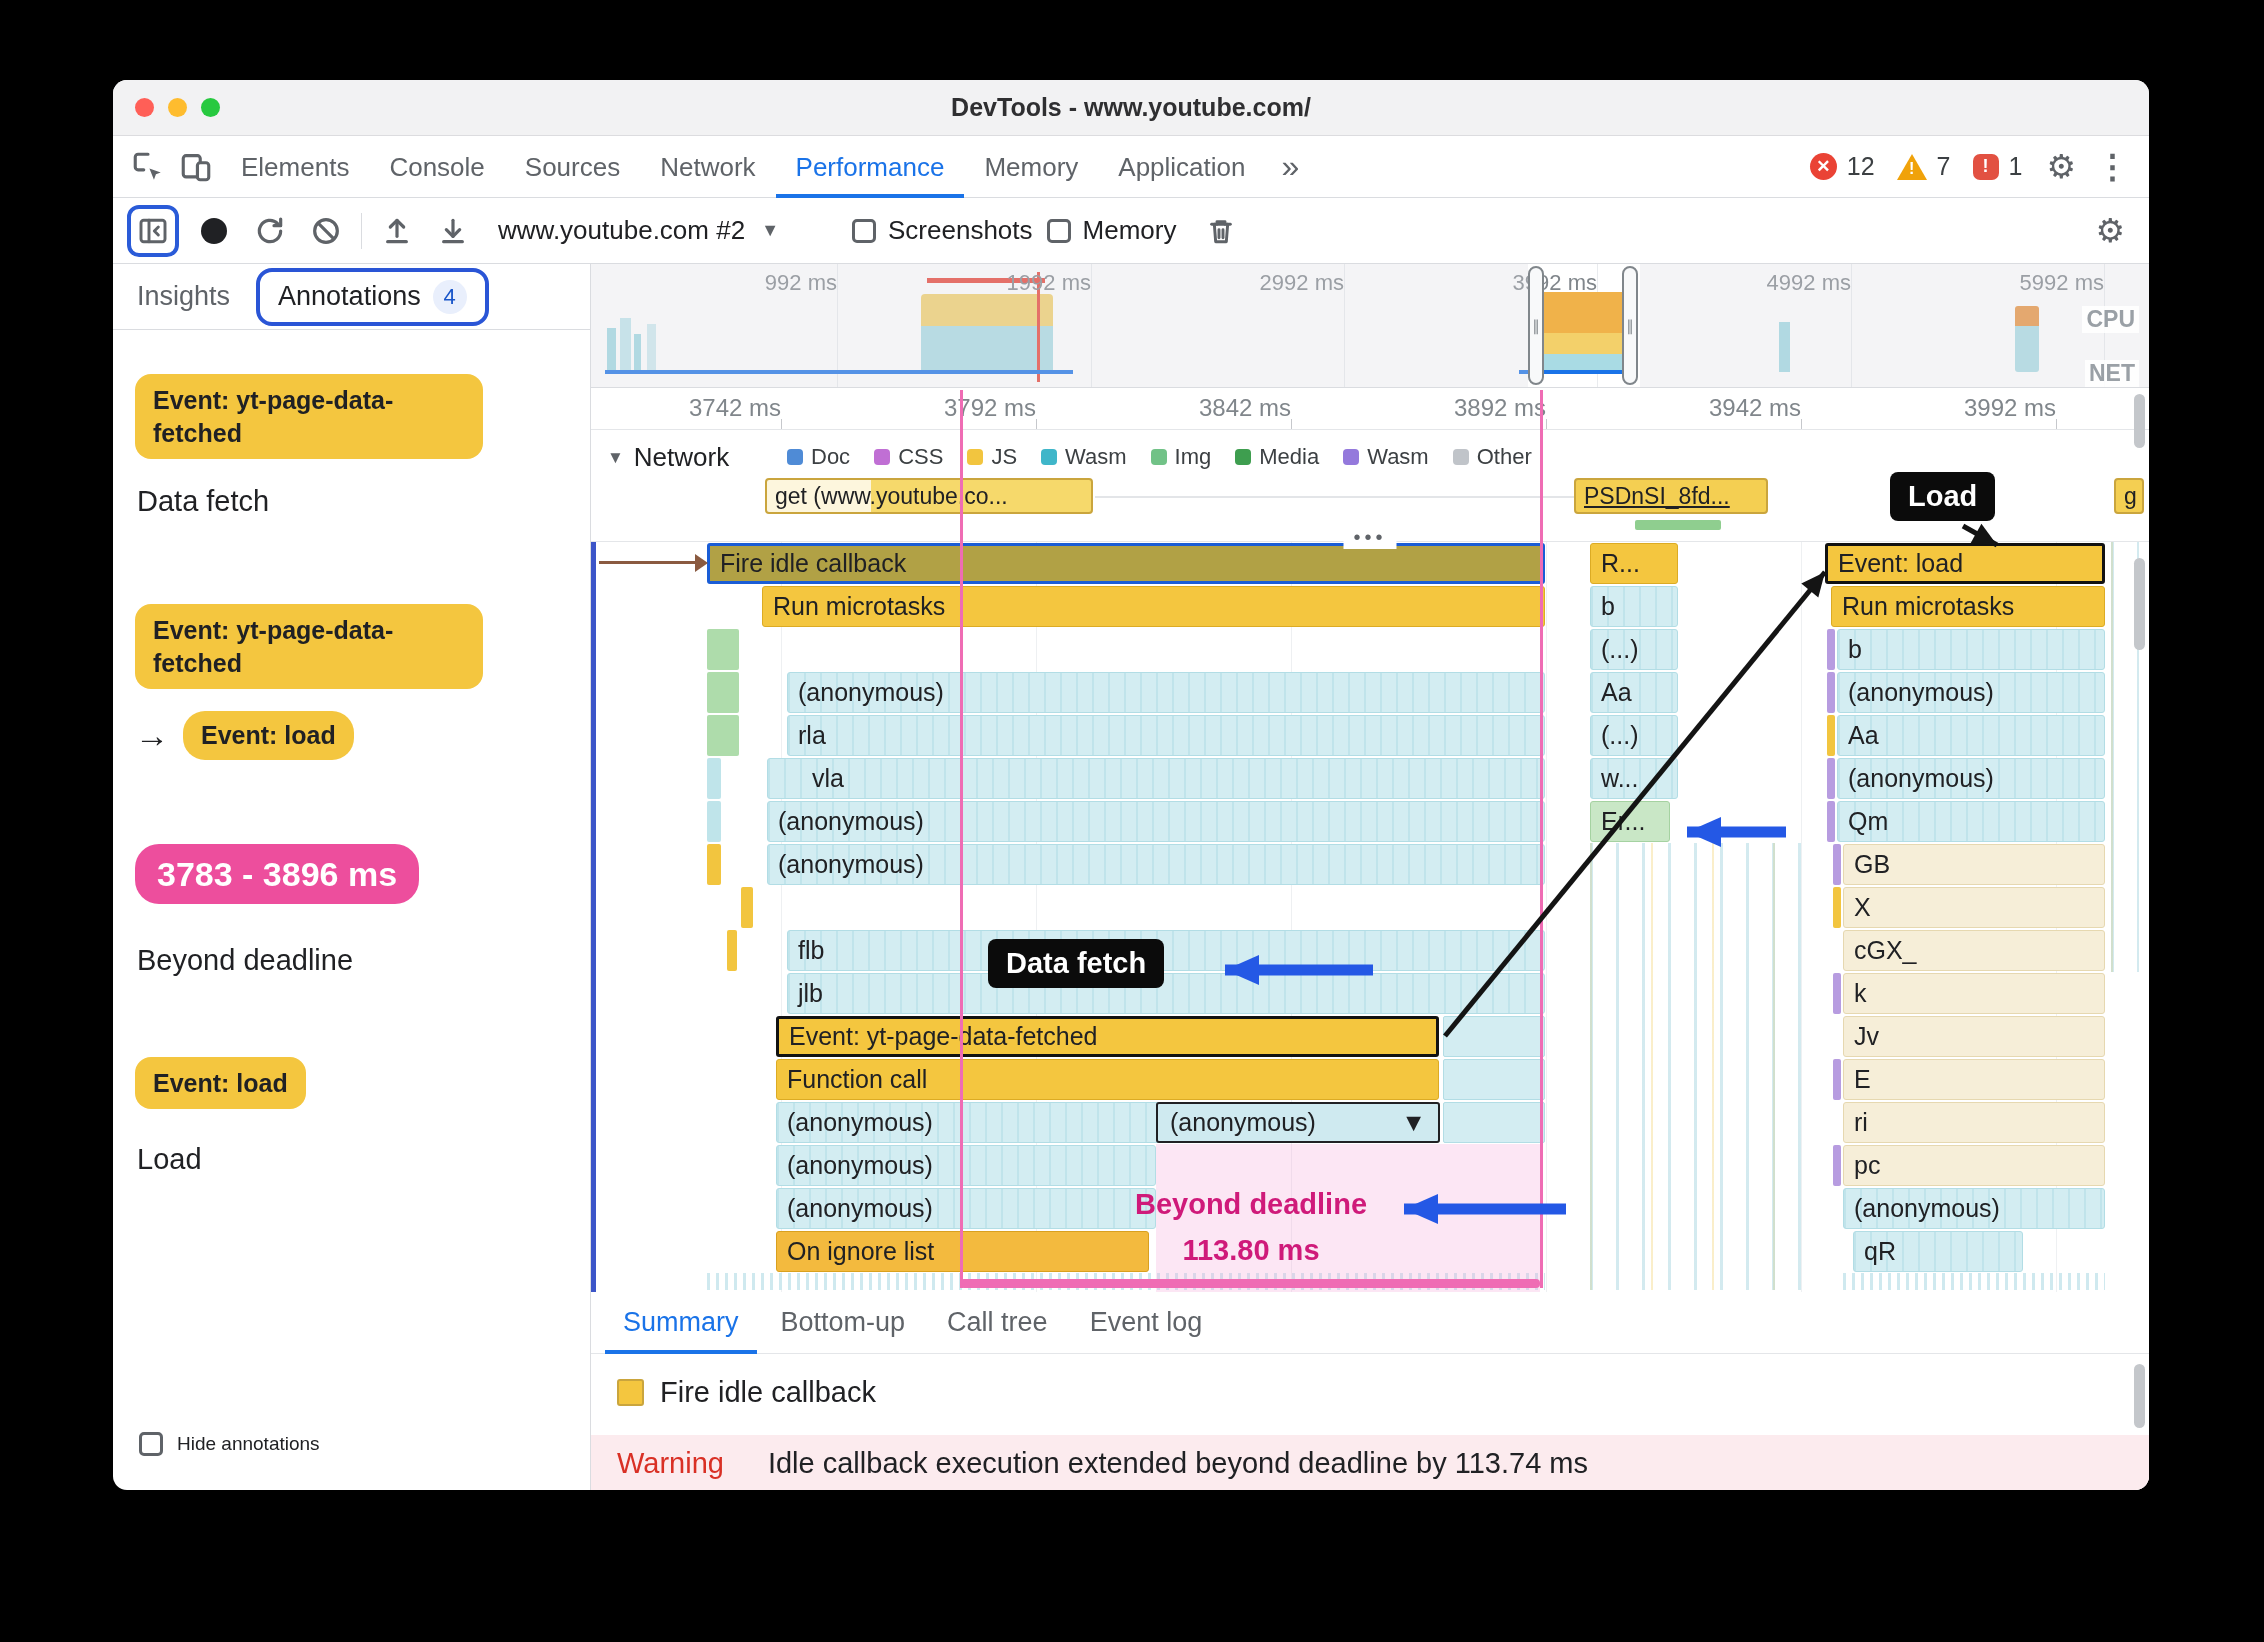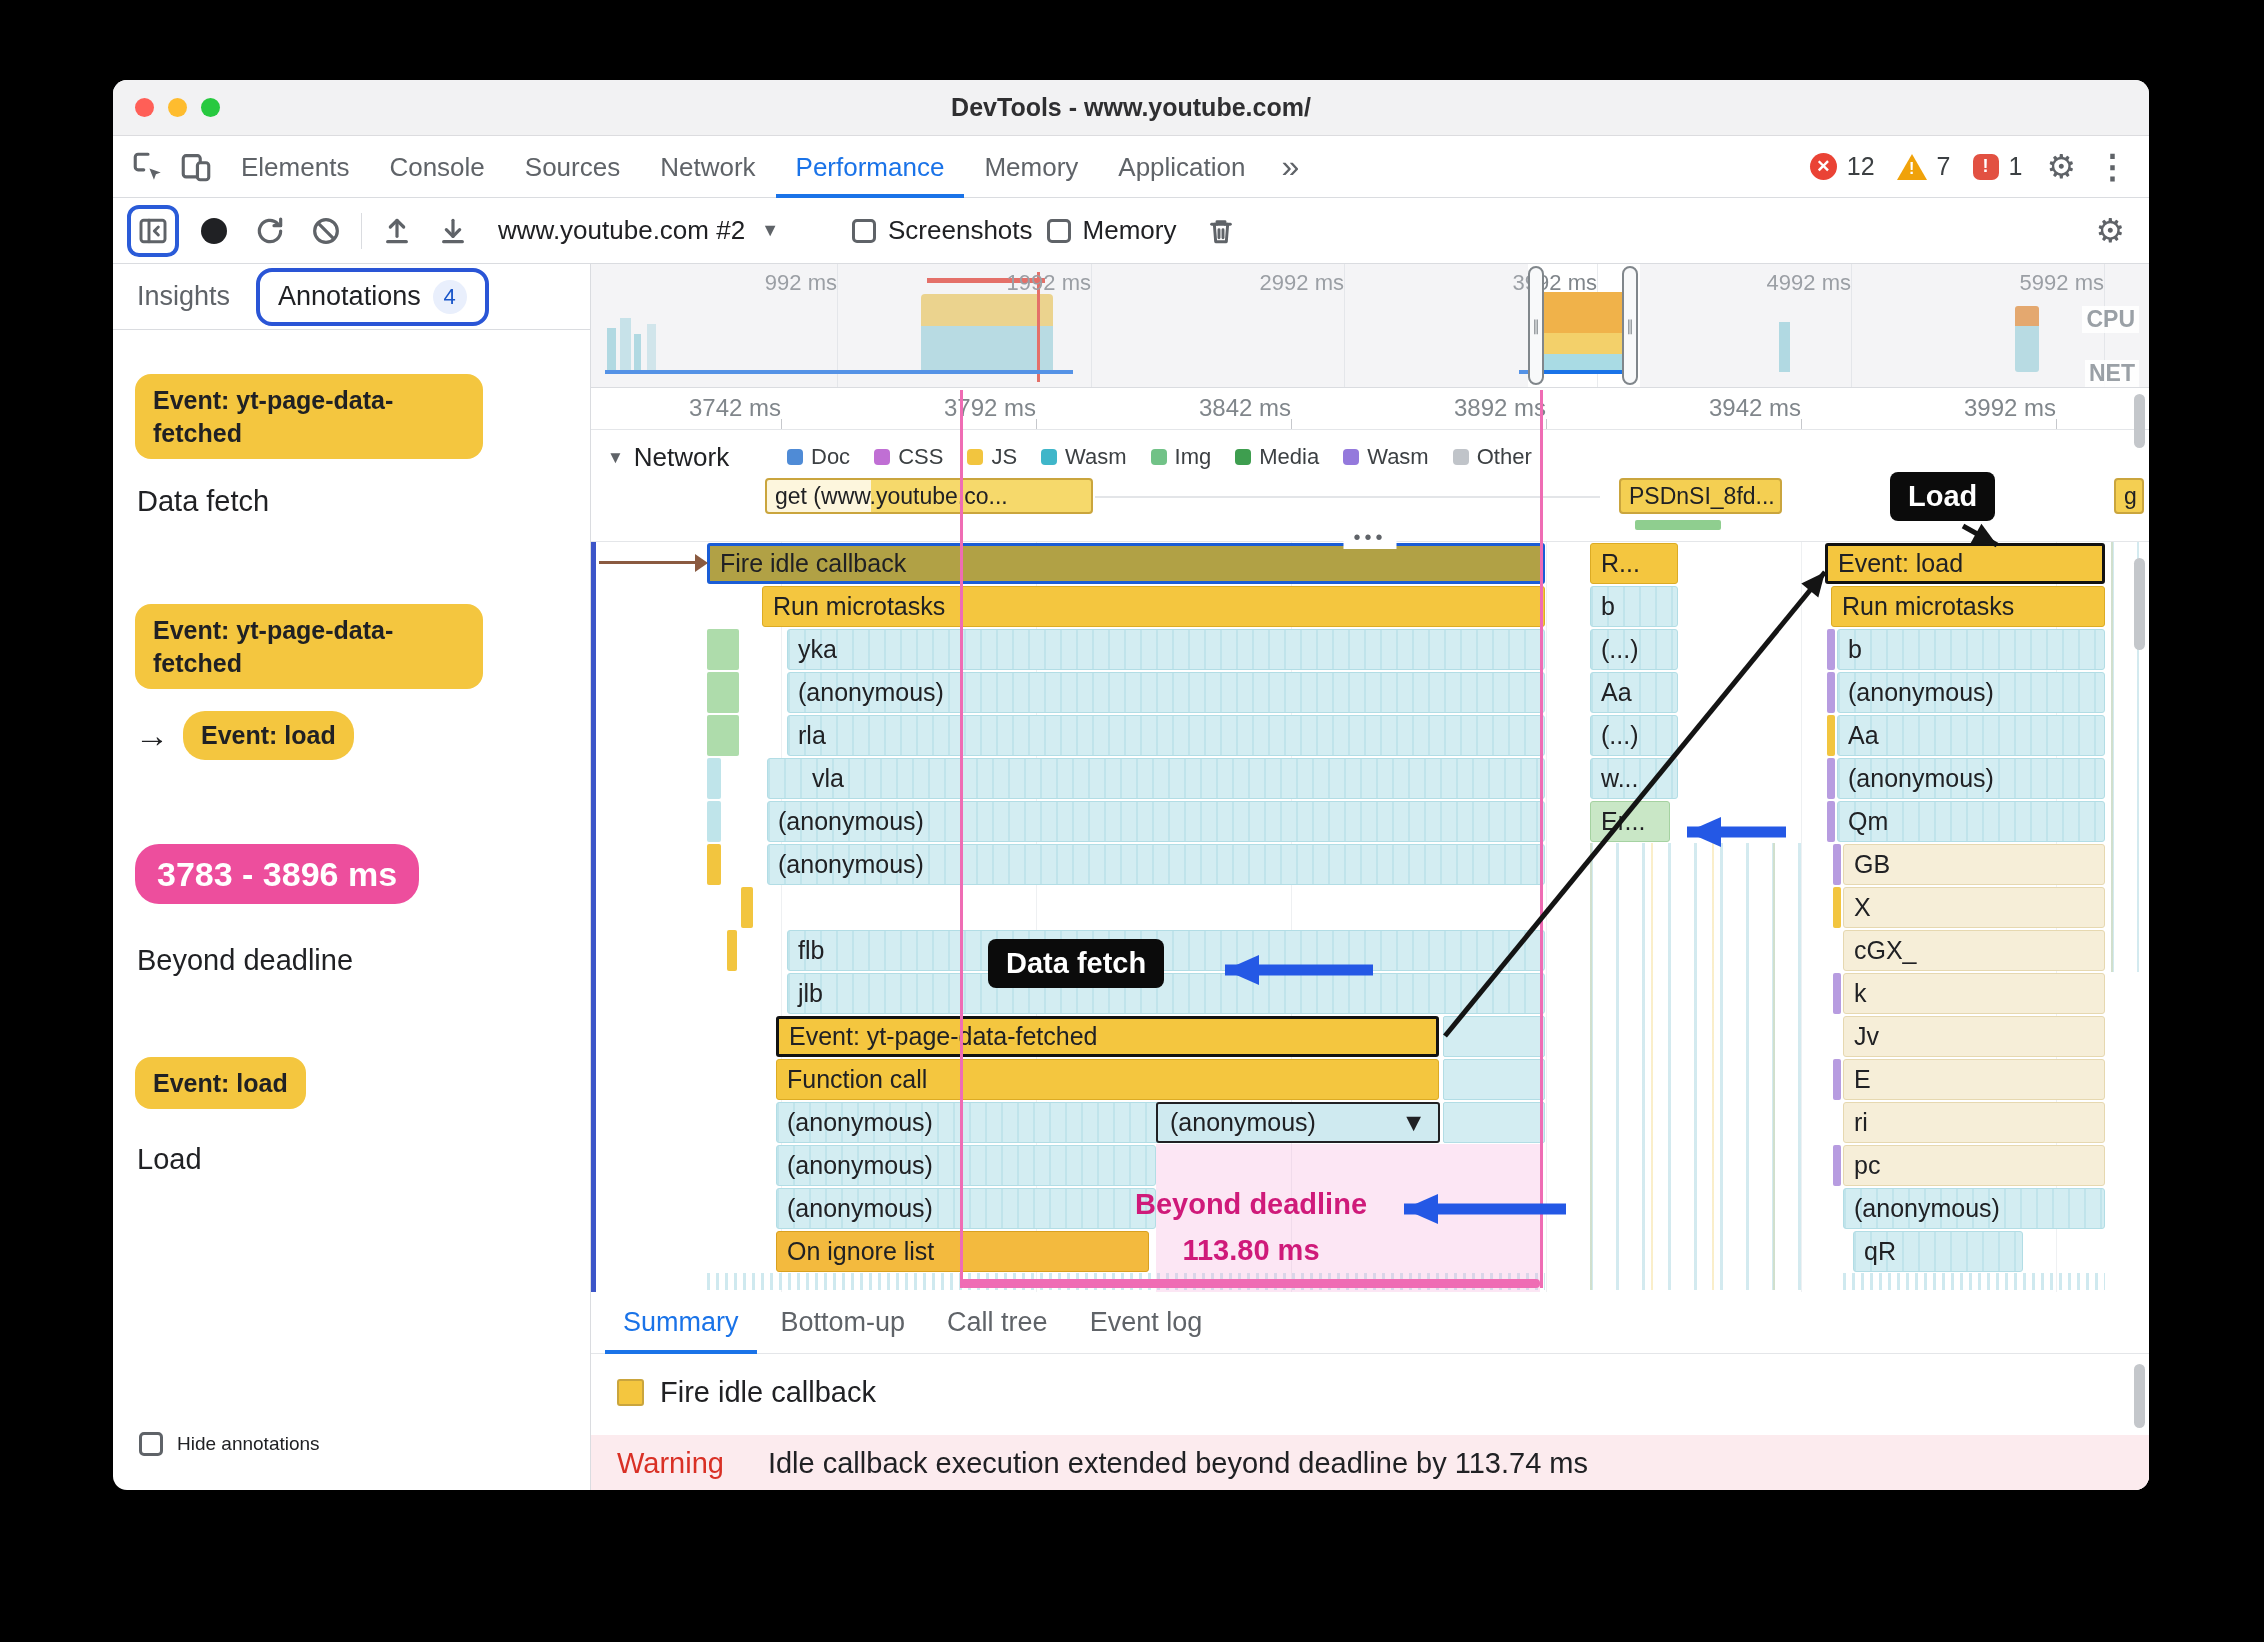--- a/index.html
+++ b/index.html
@@ -69,21 +69,21 @@
 .rul-label{position:absolute;top:6px;transform:translateX(-100%);font-size:24px;color:#80868b;white-space:nowrap;}
 .rul-tick{position:absolute;bottom:0;width:1px;height:10px;background:#c6c8cc;}
 .network{position:absolute;left:0;top:42px;width:100%;height:112px;border-bottom:1px solid #e4e6e9;}
 .net-header{position:absolute;left:16px;top:12px;display:flex;align-items:center;gap:10px;font-size:26px;color:#202124;}
 .net-caret{font-size:17px;color:#5f6368;}
 .legend{position:absolute;left:196px;top:14px;display:flex;align-items:center;gap:24px;}
 .leg-item{display:flex;align-items:center;gap:8px;font-size:22px;color:#3c4043;}
 .leg-chip{width:16px;height:16px;border-radius:4px;}
 .req{position:absolute;height:36px;border:2px solid #caa53d;background:#f4cf52;font-size:23px;color:#202124;display:flex;align-items:center;padding:0 8px;white-space:nowrap;overflow:hidden;border-radius:4px;top:48px;}
 #req-get{left:174px;width:328px;background:linear-gradient(90deg,#fdf6dd 0 32%,#f6d96b 32%);}
-#req-ps{left:1028px;width:163px;}
+#req-ps{left:983px;width:194px;text-decoration:underline;}
 #req-g{left:1523px;width:30px;}
 .req-rail{position:absolute;top:66px;height:2px;background:#e3e5e8;left:504px;width:505px;}
 .net-green{position:absolute;left:1044px;top:90px;width:86px;height:10px;background:#8fce8f;border-radius:2px;}
 .dots{position:absolute;top:138px;left:50%;transform:translateX(-50%);color:#5f6368;font-size:20px;letter-spacing:4px;z-index:40;background:#fff;padding:0 10px;}
 
 .flame{position:absolute;left:0;top:154px;width:100%;height:750px;overflow:hidden;background:#fff;}
 .grid{position:absolute;top:0;height:750px;width:1px;background:#eef0f2;z-index:0;}
 .bar{position:absolute;height:41px;display:flex;align-items:center;padding:0 10px;font-size:25px;color:#202124;border-radius:3px;overflow:hidden;white-space:nowrap;z-index:5;}
 .yellow{background:#f4c63f;border:1px solid #dcab24;}
 .olive{background:#b1a145;border:1px solid #8f8136;}
@@ -408,23 +408,20 @@
             <div class="fdecor stripes2" style="left: 999px; top: 301px; width: 215px; height: 447px;"></div>
             <div class="fdecor stripes1" style="left: 1252px; top: 731px; width: 262px; height: 17px;"></div>
             <div class="fdecor stripes2" style="left: 1520px; top: 0px; width: 28px; height: 430px;"></div>
             <div class="bar olive sel" style="left: 116px; top: 1px; width: 838px;">
               <span>Fire idle callback</span>
             </div>
             <div class="bar yellow" style="left: 171px; top: 44px; width: 783px;">
               <span>Run microtasks</span>
             </div>
             <div class="lead" style="left: 116px; top: 87px; width: 32px; background: rgb(174, 220, 171);"></div>
-            <div class="bar teal" style="left: 196px; top: 87px; width: 758px;">
-              <span>yka</span>
-            </div>
             <div class="lead" style="left: 116px; top: 130px; width: 32px; background: rgb(174, 220, 171);"></div>
             <div class="bar teal" style="left: 196px; top: 130px; width: 758px;">
               <span>(anonymous)</span>
             </div>
             <div class="lead" style="left: 116px; top: 173px; width: 32px; background: rgb(174, 220, 171);"></div>
             <div class="bar teal" style="left: 196px; top: 173px; width: 758px;">
               <span>rla</span>
             </div>
             <div class="lead" style="left: 116px; top: 216px; width: 14px; background: rgb(191, 228, 234);"></div>
             <div class="bar teal" style="left: 176px; top: 216px; width: 778px; padding-left: 44px;">

